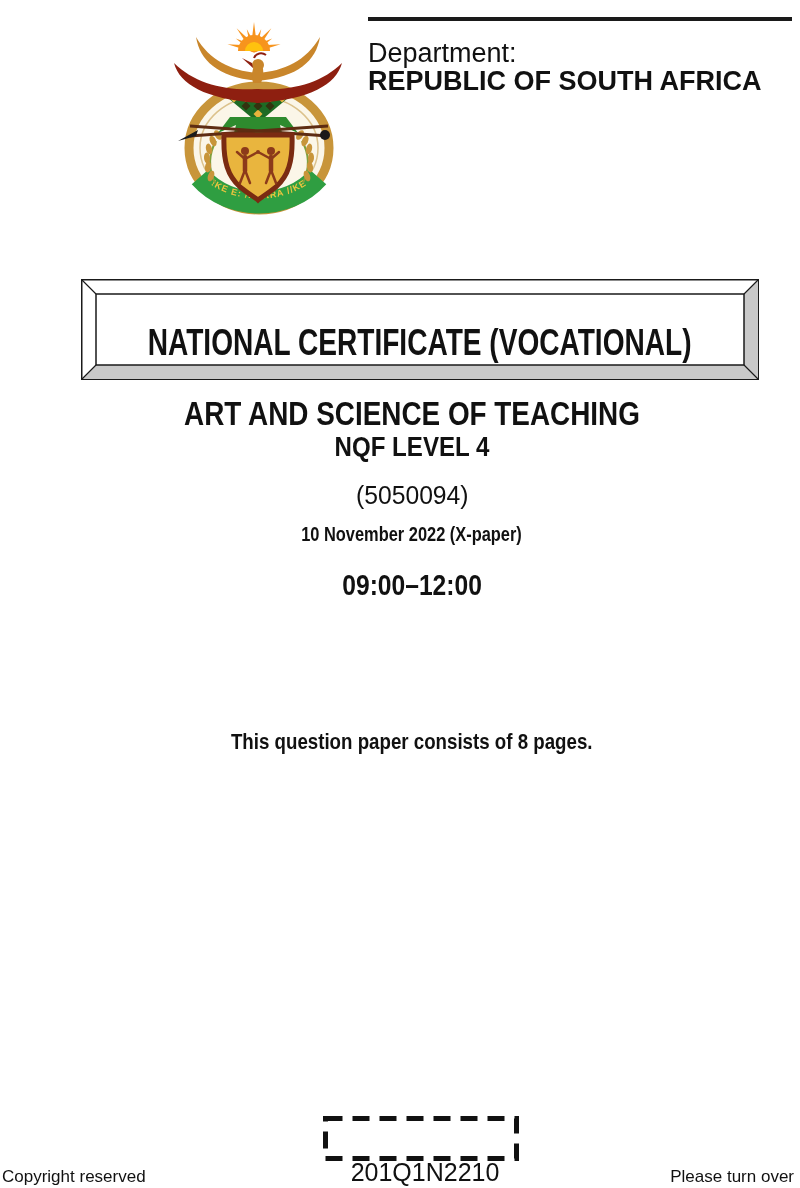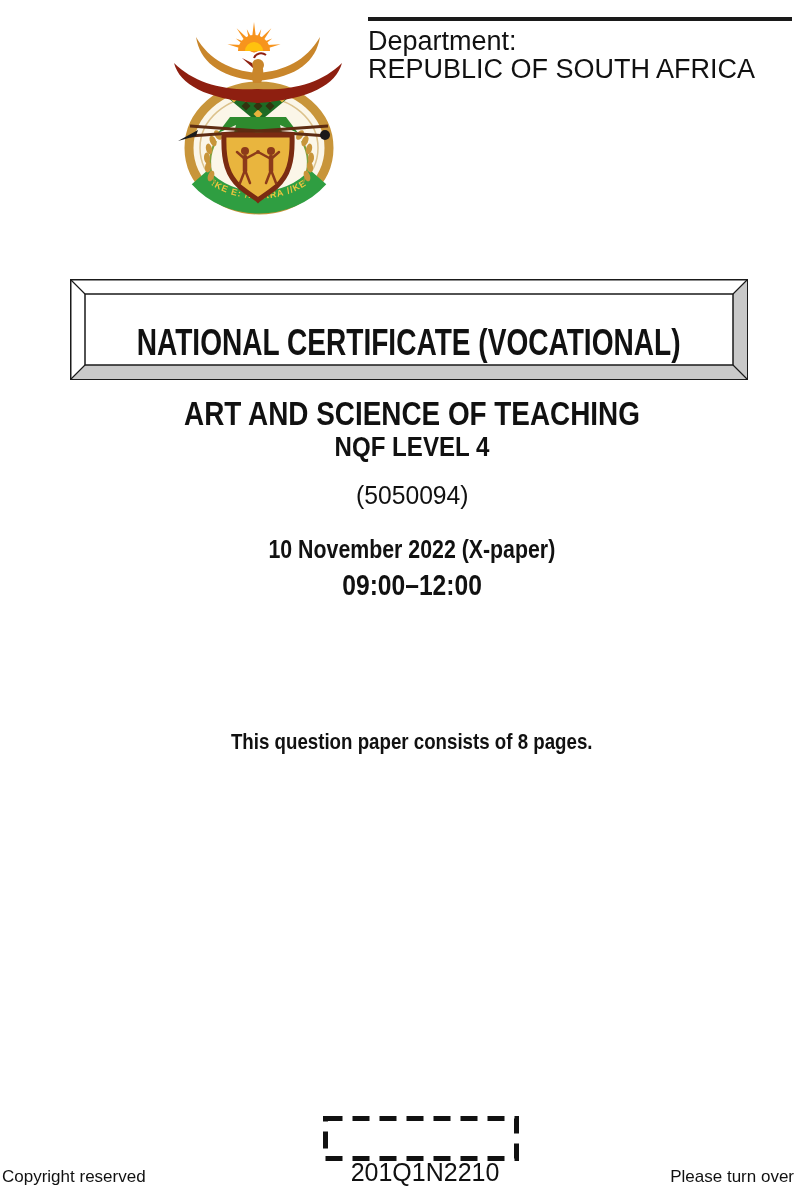--- a/index.html
+++ b/index.html
@@ -7,40 +7,40 @@
     width:800px;height:1188px;background:#ffffff;
     font-family:"Liberation Sans", sans-serif;color:#111;
     position:relative;overflow:hidden;
   }
   .abs{position:absolute;}
   
   .emblem{left:160px;top:5px;width:196px;height:210px;}
   .brand{left:368px;top:12px;}
   .brand-line{font-size:46px;line-height:46px;letter-spacing:2px;font-weight:400;color:#1c1c1c;white-space:nowrap;}
   .brand-rule{margin-top:5px;width:424px;height:3.5px;background:#1a1a1a;}
-  .dept-label{margin-top:6px;font-size:27px;line-height:28px;white-space:nowrap;}
+  .dept-label{margin-top:18px;font-size:27px;line-height:28px;white-space:nowrap;}
   .dept-name{font-size:27px;line-height:28px;white-space:nowrap;}
-  .country{font-size:27px;line-height:28px;font-weight:normal;white-space:nowrap;}
-  
-  .banner-box{left:70px;top:279px;width:678px;height:127px;text-decoration:underline;}
+  .country{font-size:27px;line-height:28px;font-weight:bold;white-space:nowrap;}
+  
+  .banner-box{left:81px;top:279px;width:678px;height:127px;text-decoration:underline;}
   .banner-frame{position:absolute;left:0;top:0;width:678px;height:101px;}
   .banner-text{
     position:absolute;left:15px;top:15px;right:15px;bottom:15px;
     display:flex;align-items:center;justify-content:center;
     font-size:36px;font-weight:bold;white-space:nowrap;
   }
   
   .centerline{left:24px;width:776px;text-align:center;white-space:nowrap;line-height:1.05;}
   .squish{display:inline-block;transform-origin:50% 50%;}
   .sx78{transform:scaleX(0.78);} .sx82{transform:scaleX(0.82);}
   .sx85{transform:scaleX(0.85);} .sx86{transform:scaleX(0.86);} .sx95{transform:scaleX(0.95);}
   .subject{top:396px;font-size:34px;font-weight:bold;}
   .nqf{top:432px;font-size:28px;font-weight:bold;}
   .code{top:482px;font-size:26px;font-weight:normal;}
-  .date{top:536px;font-size:26px;font-weight:bold;text-decoration:underline;}
+  .date{top:524px;font-size:20px;font-weight:bold;text-decoration:underline;}
   .time{top:569px;font-size:30px;font-weight:bold;}
   .pages{top:702px;font-size:22px;font-weight:bold;margin-top:28px;}
   
   .dashed-box{left:323px;top:1116px;width:196px;height:45px;}
   .dashed-frame{position:absolute;left:0;top:0;width:196px;height:45px;}
   .dashed-text{
     position:absolute;left:4px;top:0;width:196px;height:45px;
     display:flex;align-items:center;justify-content:center;
     font-size:25px;white-space:nowrap;margin-top:34px;
   }

